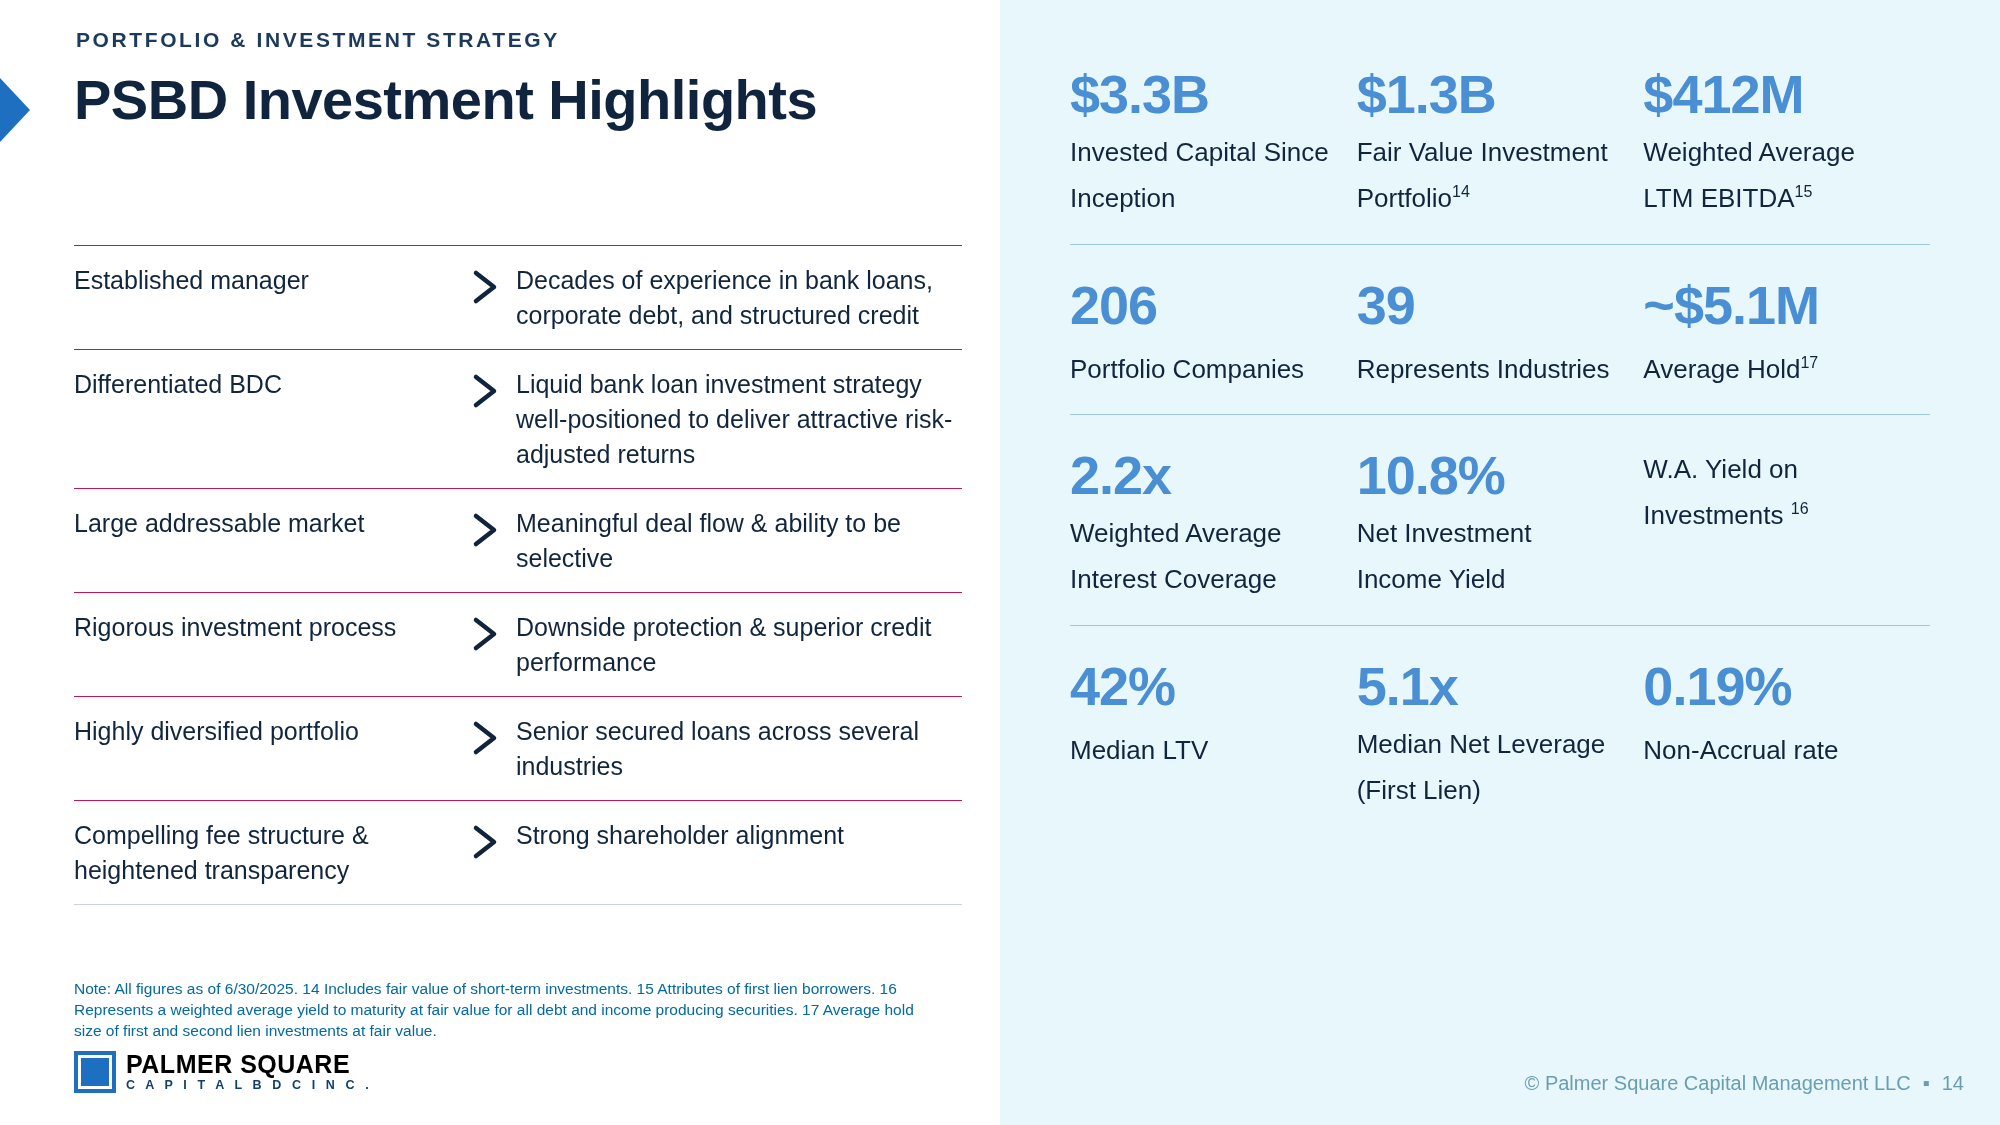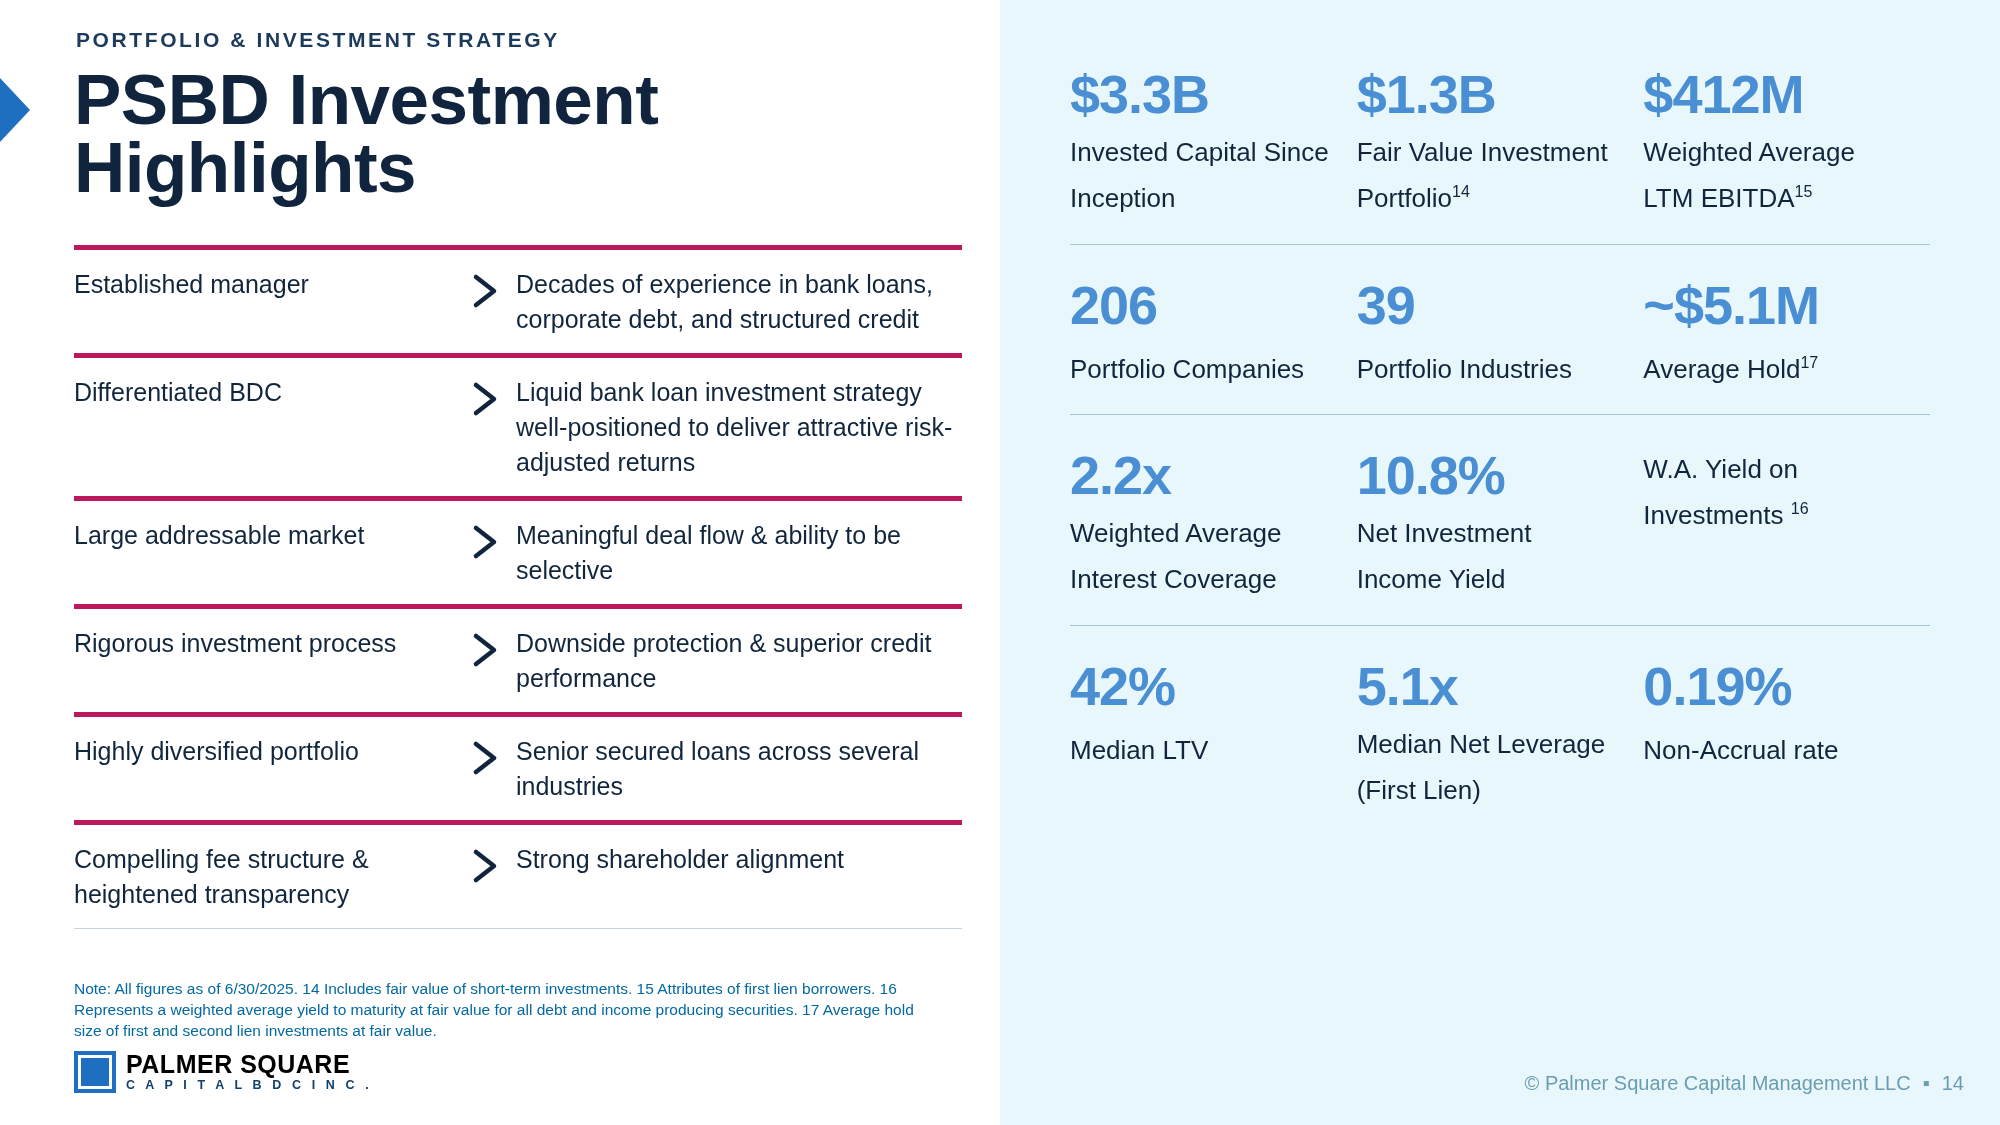--- a/index.html
+++ b/index.html
@@ -45,37 +45,37 @@
     top: 28px;
     font-size: 21px;
     letter-spacing: 2.6px;
     color: #1b3a5c;
     font-weight: 600;
   }
   .title {
     position: absolute;
     left: 74px;
     top: 66px;
-    font-size: 71px;
+    font-size: 56px;
     line-height: 68px;
     font-weight: bold;
     color: #10243d;
     letter-spacing: -0.5px;
   }
 
   .table {
     position: absolute;
     left: 74px;
     top: 245px;
     width: 888px;
   }
   .trow {
     display: flex;
     align-items: flex-start;
-    border-top: 5px solid #be185d;
+    border-top: 1px solid #be185d;
     padding: 17px 0 16px 0;
     min-height: 84px;
     box-sizing: border-box;
   }
   .trow:last-child {
     border-bottom: 1px solid #c9d4de;
   }
   .tleft {
     width: 380px;
     font-size: 25px;
@@ -316,21 +316,21 @@
         </div>
       </div>
 
       <div class="stat-row">
         <div class="stat">
           <div class="stat-value">206</div>
           <div class="stat-label"><span>Portfolio Companies</span><sup></sup></div>
         </div>
         <div class="stat">
           <div class="stat-value">39</div>
-          <div class="stat-label"><span>Portfolio Industries</span><sup></sup></div>
+          <div class="stat-label"><span>Represents Industries</span><sup></sup></div>
         </div>
         <div class="stat">
           <div class="stat-value">~$5.1M</div>
           <div class="stat-label"><span>Average Hold</span><sup>17</sup></div>
         </div>
       </div>
 
       <div class="stat-row">
         <div class="stat">
           <div class="stat-value">2.2x</div>

